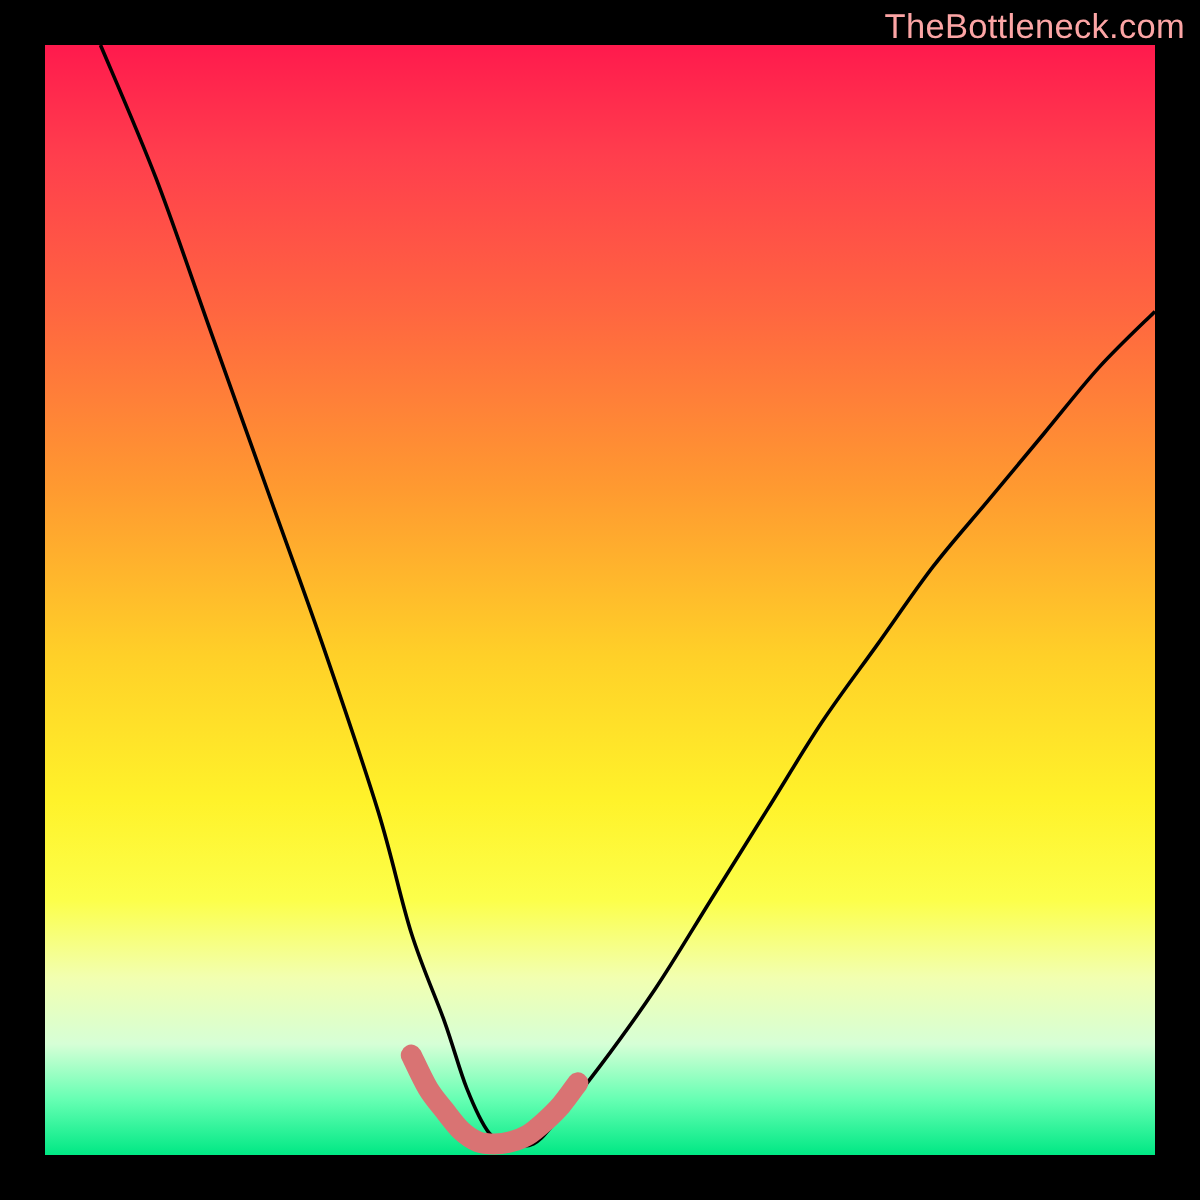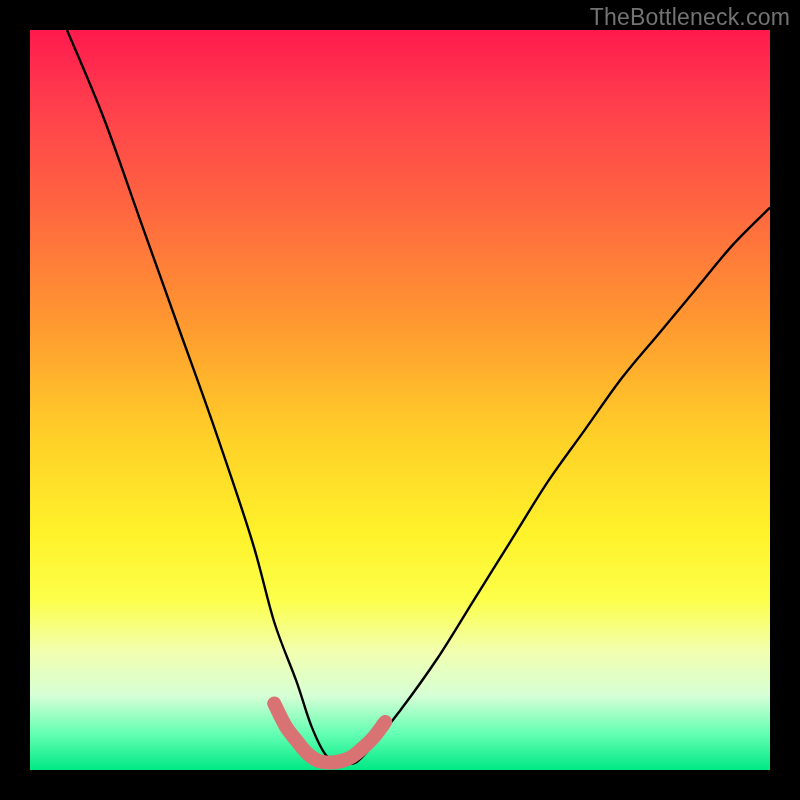--- a/index.html
+++ b/index.html
@@ -35,21 +35,21 @@
       #fcff4a 77%,
       #f2ffb0 84%,
       #d6ffd6 90%,
       #66ffb3 95%,
       #00e884 100%);
   }
   .watermark {
     position: absolute;
     top: 4px;
     right: 10px;
-    color: #737373;
+    color: #fca5a5;
     font-size: 23px;
     font-weight: 500;
     letter-spacing: 0.2px;
   }
   .svg-layer {
     position: absolute;
     top: 30px;
     left: 30px;
     width: 740px;
     height: 740px;

